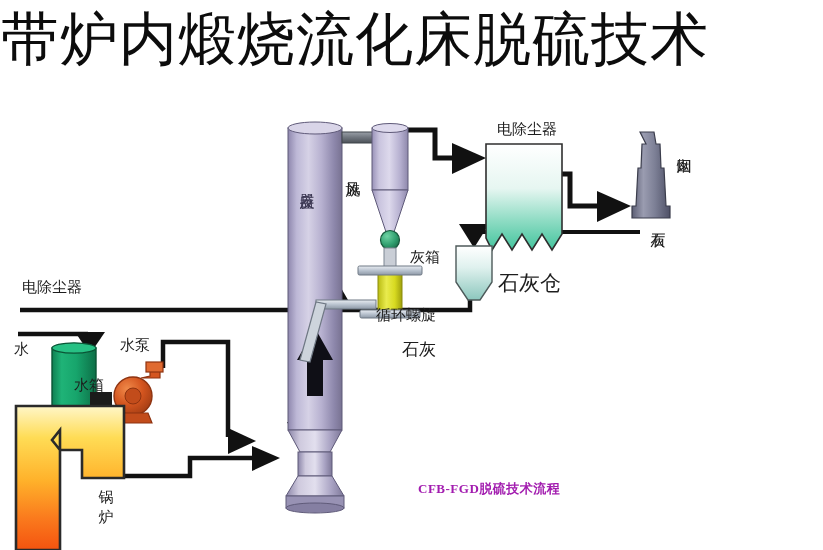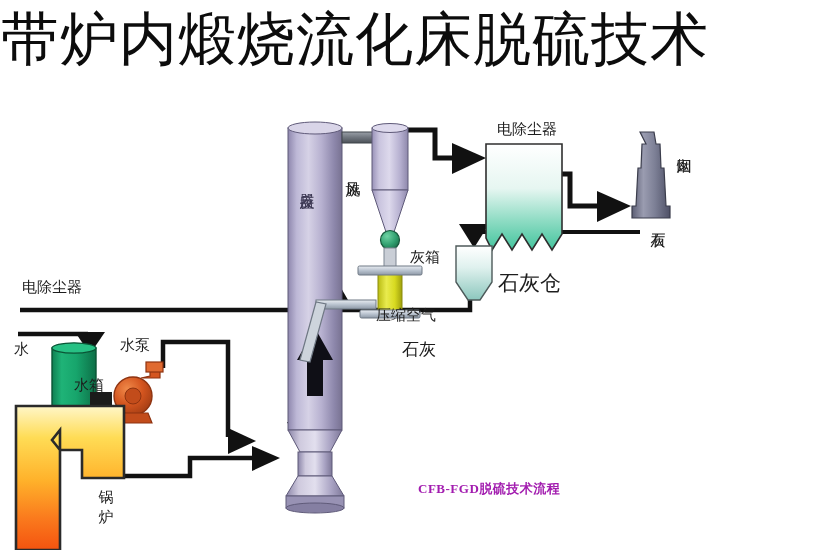--- a/index.html
+++ b/index.html
@@ -280,21 +280,21 @@
 
     <div class="dlabel vert" style="left:98px;top:368px;font-size:15px;height:44px;">锅
 炉</div>
 
     <div class="dlabel vert" style="left:299px;top:72px;font-size:15px;height:62px;color:#3b3752;">反应器</div>
 
     <div class="dlabel vert" style="left:345px;top:60px;font-size:15px;height:42px;">旋风</div>
 
     <div class="dlabel" style="left:410px;top:140px;font-size:15px;">灰箱</div>
 
-    <div class="dlabel" style="left:376px;top:198px;font-size:15px;">压缩空气</div>
+    <div class="dlabel" style="left:376px;top:198px;font-size:15px;">循环螺旋</div>
 
     <div class="dlabel" style="left:402px;top:232px;font-size:17px;">石灰</div>
 
     <div class="dlabel" style="left:465px;top:12px;font-size:15px;margin-left:32px;">电除尘器</div>
 
     <div class="dlabel vert" style="left:676px;top:36px;font-size:15px;height:42px;">烟囱</div>
 
     <div class="dlabel" style="left:498px;top:166px;font-size:21px;">石灰仓</div>
 
     <div class="dlabel vert" style="left:650px;top:112px;font-size:15px;height:42px;">石灰</div>

